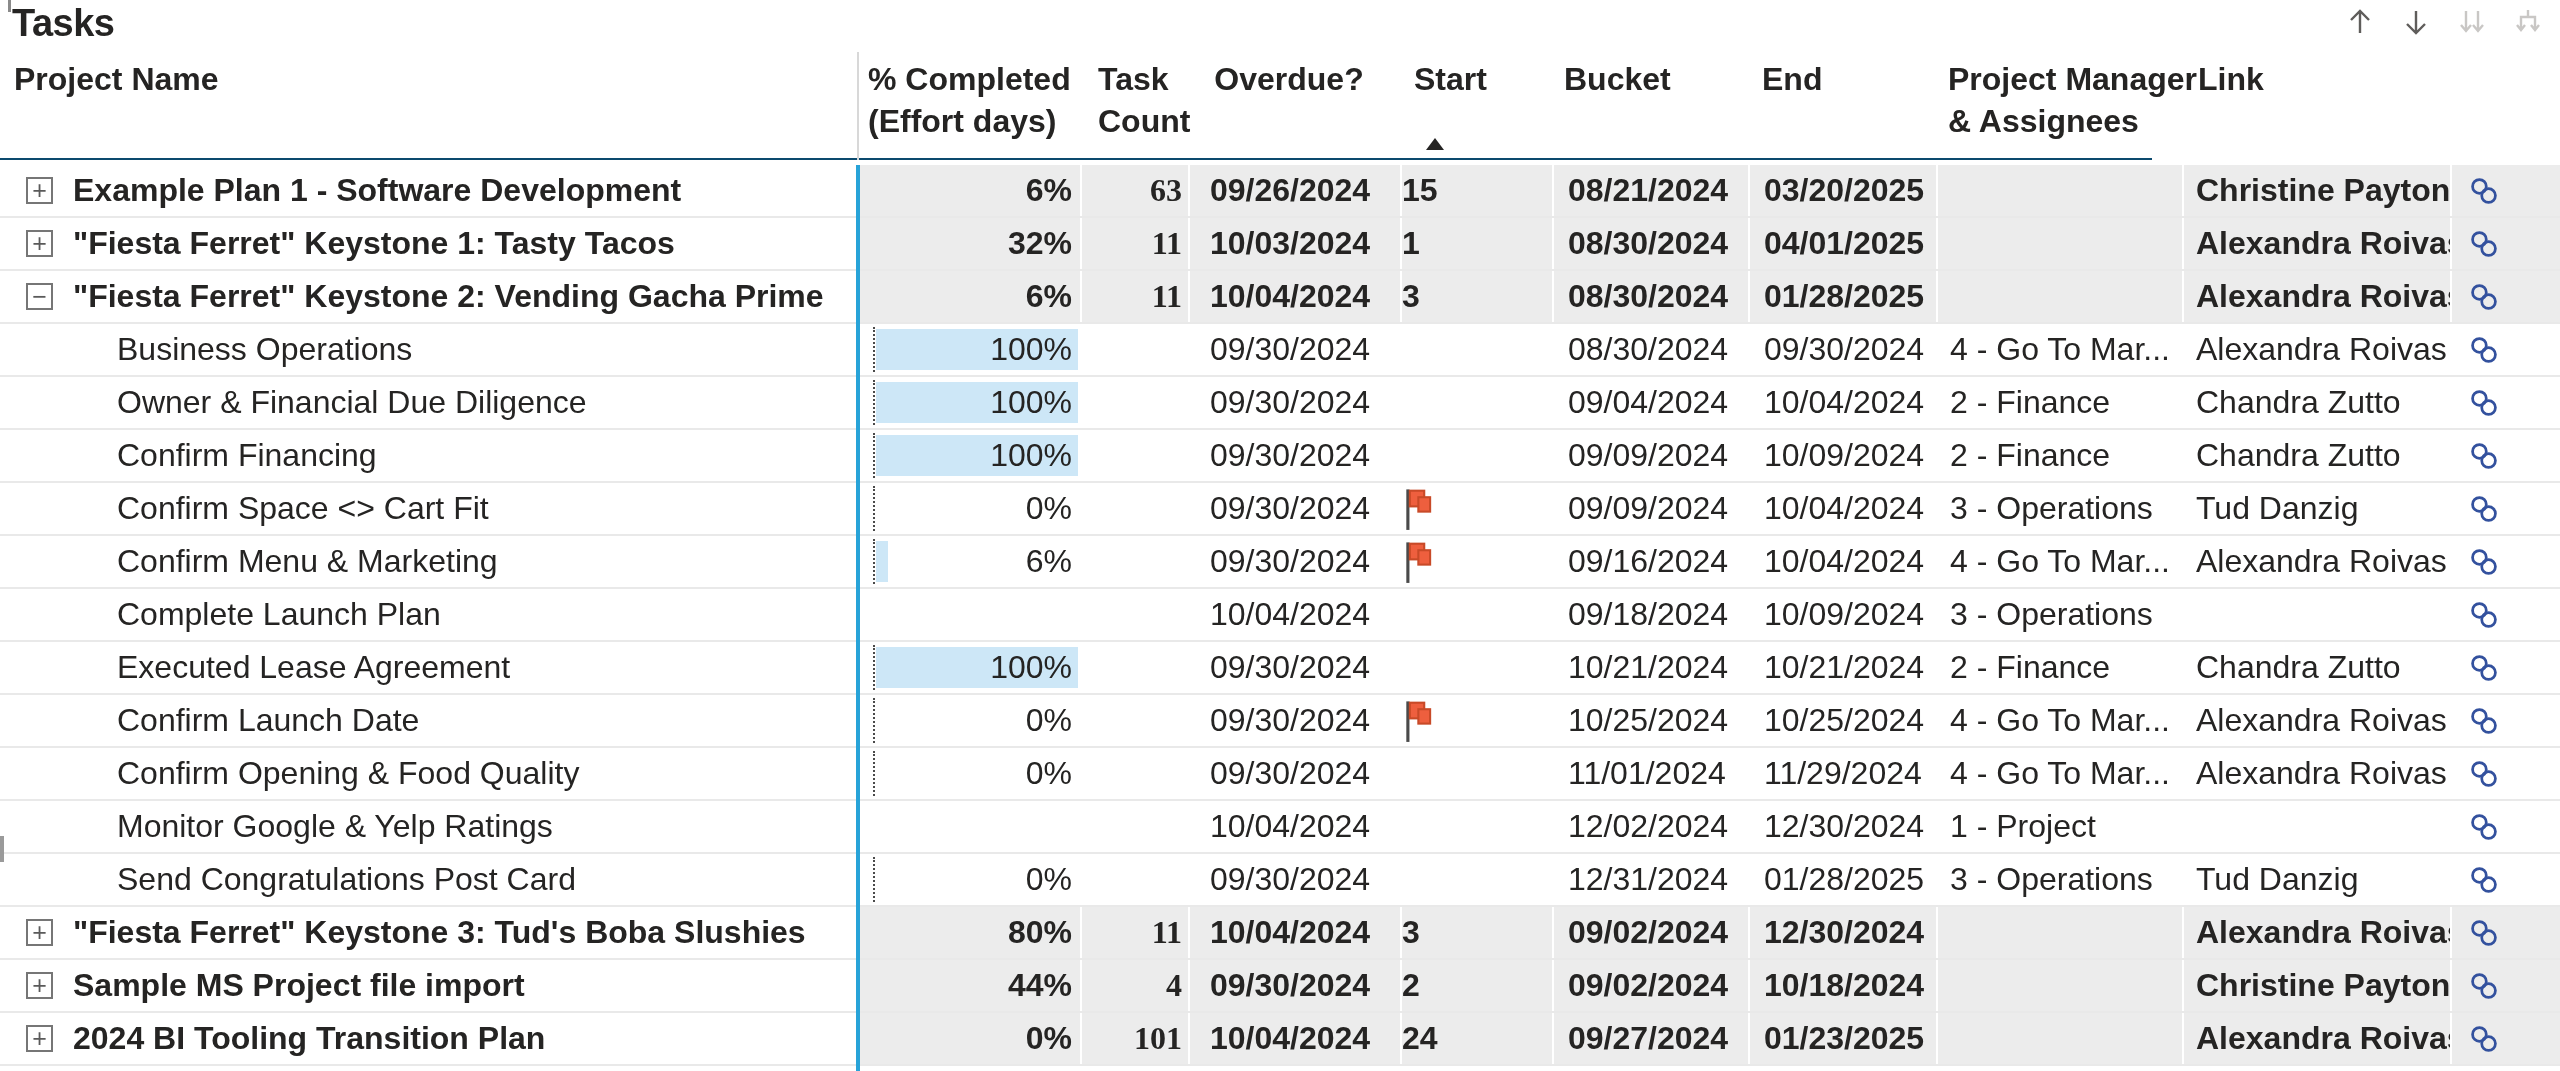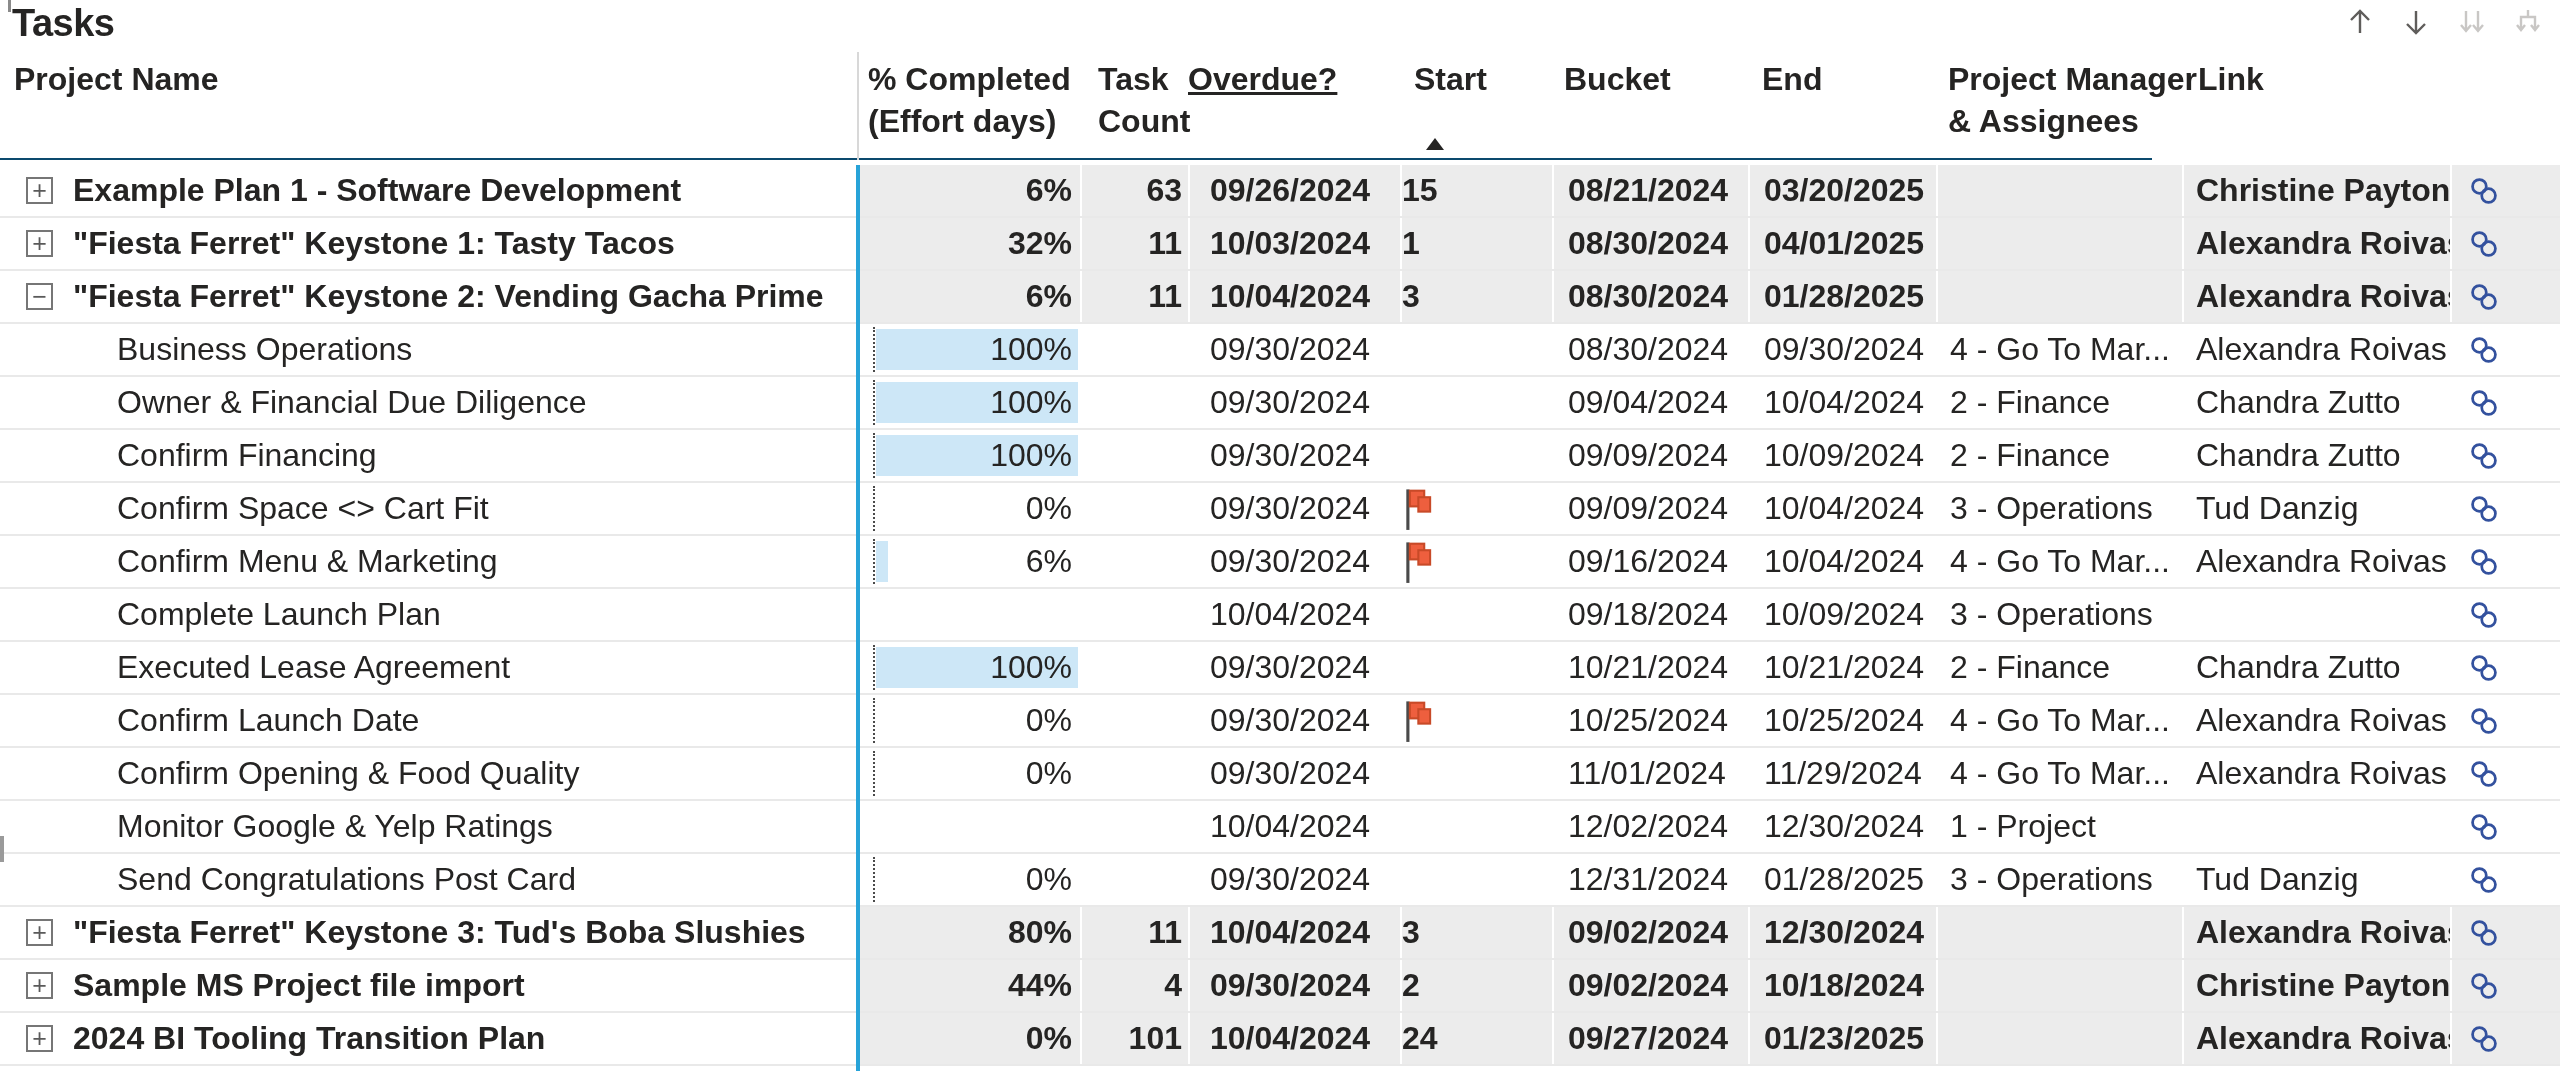--- a/index.html
+++ b/index.html
@@ -21,21 +21,21 @@
     grid-template-columns:858px 222px 108px 212px 152px 196px 188px 246px 268px 110px;
   }
   .header { position:absolute; top:48px; left:0; width:2152px; height:112px;
             border-bottom:2px solid #0c4a6e; }
   .hcell { font-size:32px; font-weight:600; line-height:42px; padding-top:10px;
            position:relative; white-space:nowrap; }
   .hcell.name    { padding-left:14px; }
   .hcell.pct     { padding-left:10px; }
   .hcell.task    { padding-left:18px; }
   .hcell.mod     { padding-left:20px; }
-  .hcell.overdue { text-align:left; padding-right:10px;text-decoration:underline; }
+  .hcell.overdue { text-align:center; padding-right:10px; }
   .hcell.start   { padding-left:14px; }
   .hcell.end     { padding-left:14px; }
   .hcell.bucket  { padding-left:12px; }
   .hcell.pm      { padding-left:12px; }
   .hcell.link    { padding-left:16px; }
   .sort-arrow { position:absolute; left:26px; bottom:8px; width:0; height:0;
     border-left:9px solid transparent; border-right:9px solid transparent;
     border-bottom:12px solid #252423; }
 
   .hline { position:absolute; left:857px; top:52px; width:2px; height:108px; background:#d8d8d8; }
@@ -58,21 +58,21 @@
   .row-name { margin-left:20px; }
   .child .name-cell { padding-left:0; }
   .child .row-name { margin-left:90px; }
 
   .pct-cell { justify-content:flex-end; padding-right:8px; }
   .bar { position:absolute; left:16px; top:5px; bottom:5px; width:0; background:#cde7f7; }
   .pct-cell.has-bar::before { content:""; position:absolute; left:13px; top:3px; bottom:3px;
     border-left:2px dotted #4a4a4a; }
   .pct-text { position:relative; }
 
-  .task-cell    { justify-content:flex-end; padding-right:6px; }
+  .task-cell    { justify-content:flex-end; padding-right:6px;font-family:Liberation Serif, serif; }
   .mod-cell     { padding-left:20px; }
   .overdue-cell { justify-content:flex-start; padding-right:10px; }
   .flag-icon { width:34px; height:46px; flex:0 0 auto; }
   .start-cell  { padding-left:14px; }
   .end-cell    { padding-left:14px; }
   .bucket-cell { padding-left:12px; }
   .pm-cell     { padding-left:12px; }
   .link-cell   { padding-left:16px; }
   .link-icon { width:32px; height:32px; }
 </style>

